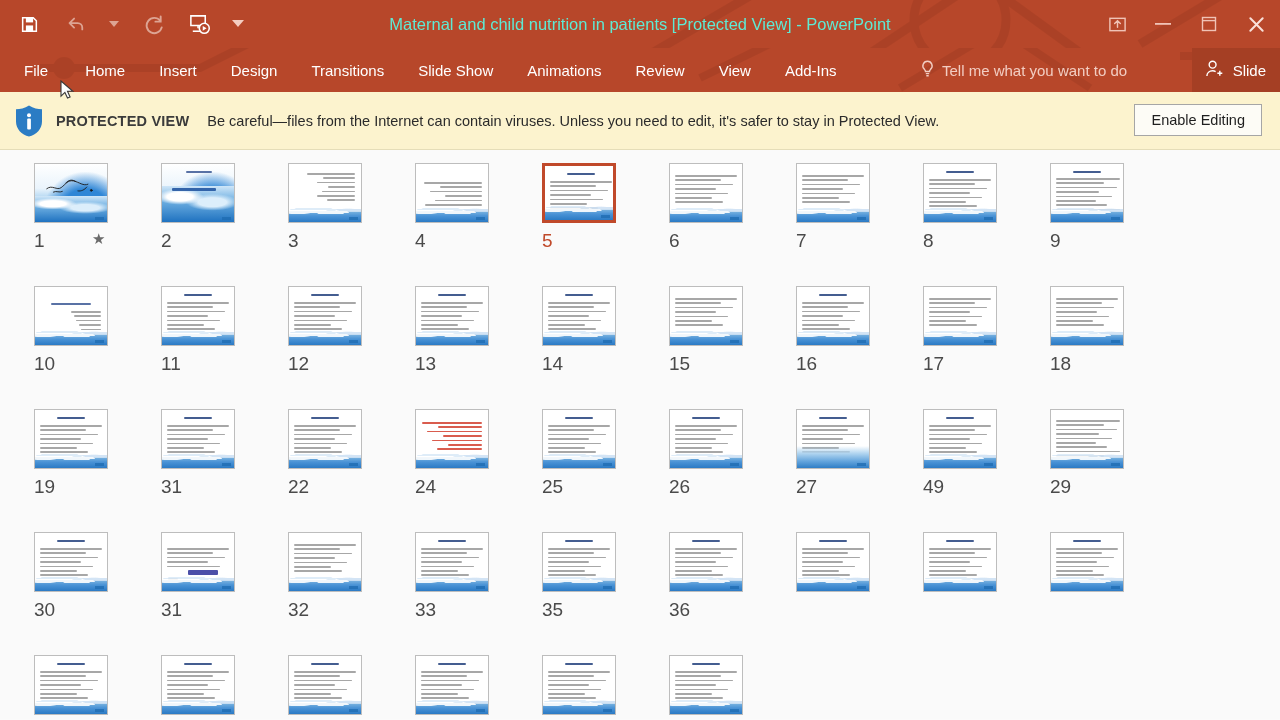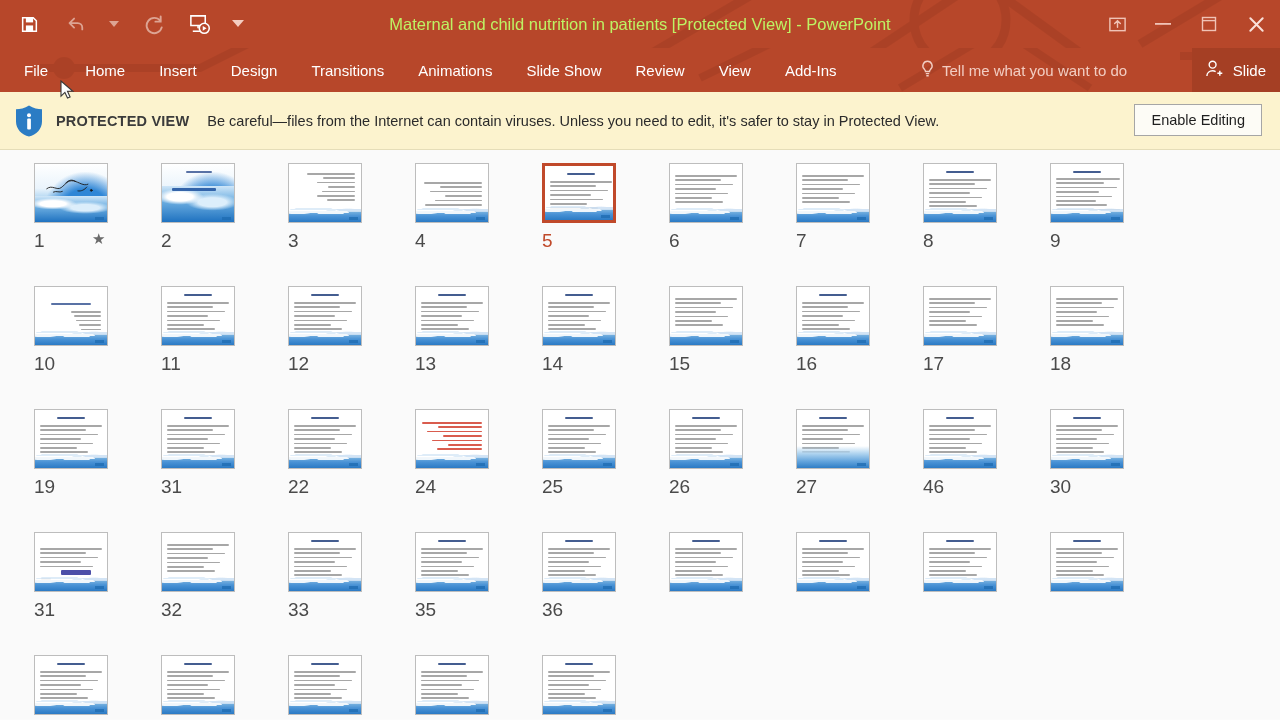--- a/index.html
+++ b/index.html
@@ -36,21 +36,21 @@
     color: #ffffff;
   }
   .qat-btn.dim { color: #dda493; }
   .qat-btn.tiny { width: 16px; }
   .win-title {
     position: absolute;
     left: 0; right: 0; top: 0;
     height: 48px;
     line-height: 48px;
     text-align: center;
-    color: #bef264;
+    color: #5eead4;
     font-size: 16.5px;
     z-index: 1;
     white-space: nowrap;
   }
   .win-ctrls {
     position: absolute;
     right: 0; top: 0;
     height: 48px;
     display: flex; align-items: center;
     z-index: 3;
@@ -362,24 +362,24 @@
     <div class="tab">
         <span>Insert</span>
       </div>
     <div class="tab">
         <span>Design</span>
       </div>
     <div class="tab">
         <span>Transitions</span>
       </div>
     <div class="tab">
+        <span>Slide Show</span>
+      </div>
+    <div class="tab">
         <span>Animations</span>
-      </div>
-    <div class="tab">
-        <span>Slide Show</span>
       </div>
     <div class="tab">
         <span>Review</span>
       </div>
     <div class="tab">
         <span>View</span>
       </div>
     <div class="tab">
         <span>Add-Ins</span>
       </div>
@@ -895,21 +895,42 @@
               <div class="tline " style="left:5px;top:23.799999999999997px;width:57.900000000000006px"></div>
               <div class="tline " style="left:5px;top:28.199999999999996px;width:41px"></div>
               <div class="tline " style="left:5px;top:32.599999999999994px;width:52.900000000000006px"></div>
               <div class="tline " style="left:5px;top:36.99999999999999px;width:36.900000000000006px"></div>
               <div class="tline " style="left:5px;top:41.39999999999999px;width:47.900000000000006px"></div>
               <div class="wave"></div>
               <div class="wave-mark"></div>
             </div>
           </div>
         </div>
-        <div class="slide-num">46</div>
+        <div class="slide-num">49</div>
+      </div>
+      <div class="cell">
+        <div class="thumb-wrap">
+          <div class="thumb">
+            <div class="sl">
+              <div class="tline " style="left:5px;top:10px;width:64px"></div>
+              <div class="tline " style="left:5px;top:14.4px;width:48px"></div>
+              <div class="tline " style="left:5px;top:18.8px;width:60.8px"></div>
+              <div class="tline " style="left:5px;top:23.200000000000003px;width:43px"></div>
+              <div class="tline " style="left:5px;top:27.6px;width:55.8px"></div>
+              <div class="tline " style="left:5px;top:32px;width:39.8px"></div>
+              <div class="tline " style="left:5px;top:36.4px;width:50.8px"></div>
+              <div class="tline " style="left:5px;top:40.8px;width:63.6px"></div>
+              <div class="tline " style="left:5px;top:45.199999999999996px;width:47.6px"></div>
+              <div class="tline " style="left:5px;top:49.599999999999994px;width:58.6px"></div>
+              <div class="wave"></div>
+              <div class="wave-mark"></div>
+            </div>
+          </div>
+        </div>
+        <div class="slide-num">29</div>
       </div>
       <div class="cell">
         <div class="thumb-wrap">
           <div class="thumb">
             <div class="sl">
               <div class="title-line" style="left:22px;top:7px;width:28px"></div>
               <div class="tline " style="left:5px;top:15px;width:62px"></div>
               <div class="tline " style="left:5px;top:19.4px;width:46px"></div>
               <div class="tline " style="left:5px;top:23.799999999999997px;width:57.900000000000006px"></div>
               <div class="tline " style="left:5px;top:28.199999999999996px;width:41px"></div>

